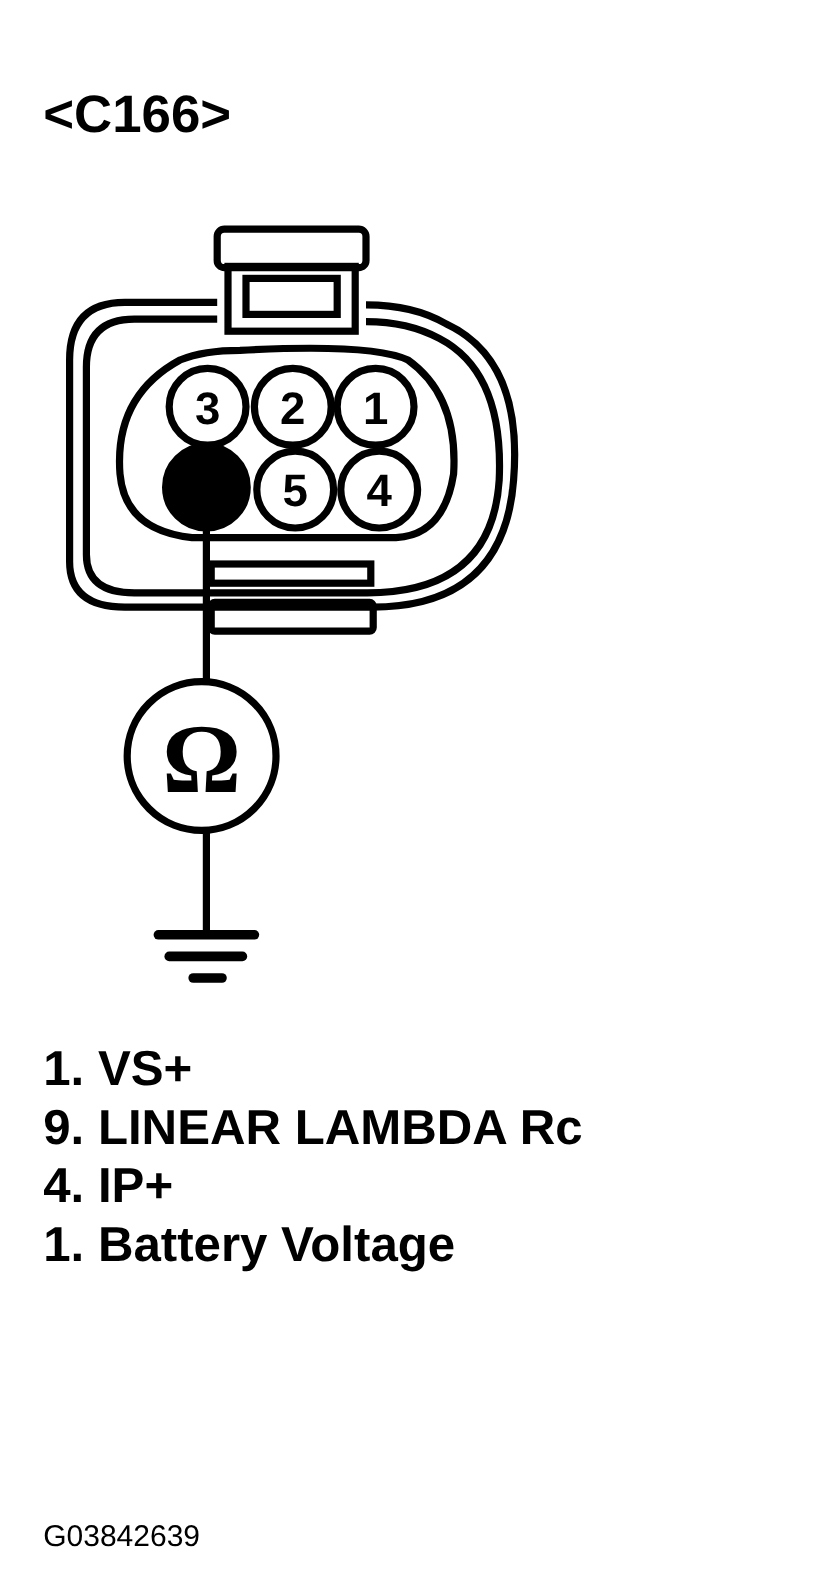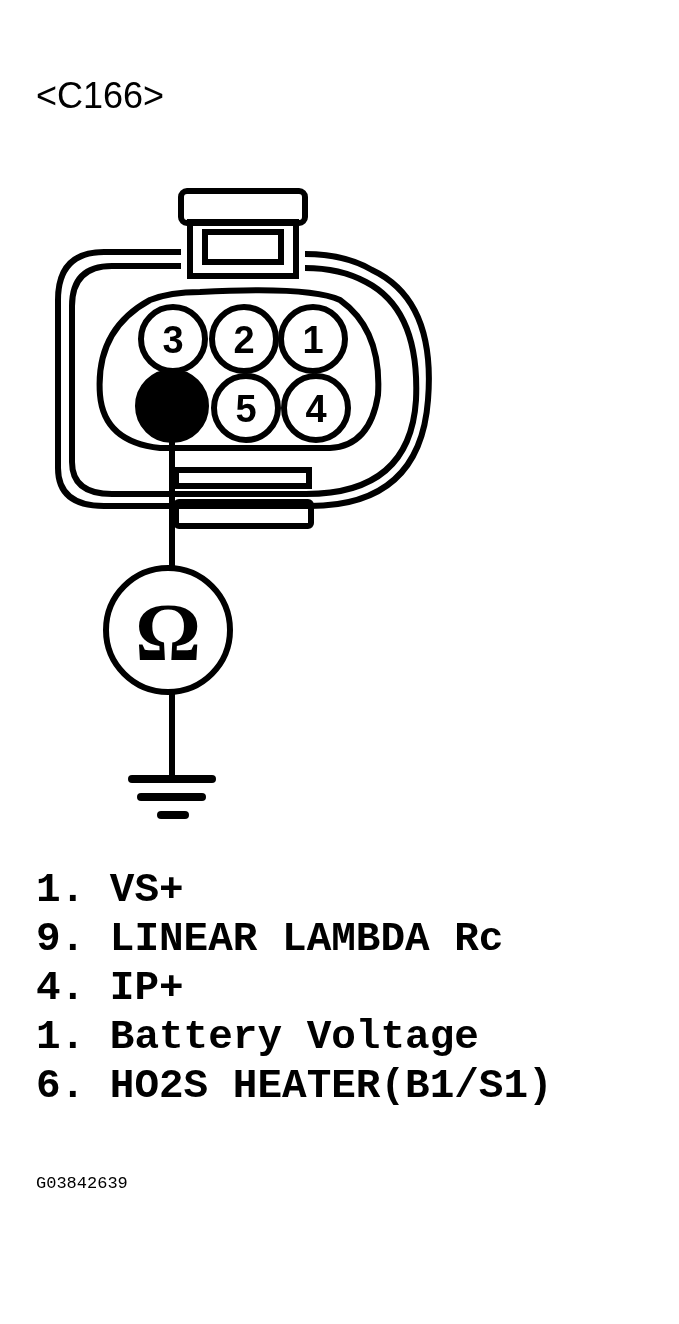--- a/index.html
+++ b/index.html
@@ -1,31 +1,31 @@
 <!DOCTYPE html>
 <html><head>
   <meta charset="utf-8">
   <style>
     html, body { margin: 0; padding: 0; background: #ffffff; }
     body { width: 679px; height: 1324px; position: relative; overflow: hidden; color: #000; }
     .title {
       position: absolute; left: 36px; top: 74px;
-      font-family: "Liberation Sans", sans-serif; font-weight: normal;
-      font-size: 36px; line-height: 44px; letter-spacing: 0px;
+      font-family: "Liberation Sans", sans-serif; font-weight: bold;
+      font-size: 44px; line-height: 44px; letter-spacing: 0px;
     }
     svg.diagram { position: absolute; left: 0; top: 0; }
     .legend {
       position: absolute; left: 36px; top: 866px; margin: 0; padding: 0; list-style: none;
-      font-family: Liberation Mono, monospace; font-weight: bold;
+      font-family: Liberation Sans, sans-serif; font-weight: bold;
       font-size: 41px; line-height: 49px;
     }
     .legend li { white-space: nowrap; }
     .code {
-      position: absolute; left: 36px; top: 1172px;
-      font-family: Liberation Mono, monospace; font-size: 17px; line-height: 24px;
+      position: absolute; left: 36px; top: 1268px;
+      font-family: Liberation Sans, sans-serif; font-size: 25px; line-height: 24px;
     }
   </style>
 </head>
 <body>
 
 <div class="title">&lt;C166&gt;</div>
 
 <svg class="diagram" width="679" height="860" viewBox="0 0 679 860">
   <g fill="none" stroke="#000" stroke-width="6">
 
@@ -77,16 +77,15 @@
     <line x1="141" y1="797" x2="202" y2="797" stroke-width="8"></line>
     <line x1="161" y1="815" x2="185" y2="815" stroke-width="8"></line>
   </g>
 </svg>
 
 <ul class="legend">
   <li>1. VS+</li>
   <li>9. LINEAR LAMBDA Rc</li>
   <li>4. IP+</li>
   <li>1. Battery Voltage</li>
-  <li>6. HO2S HEATER(B1/S1)</li>
 </ul>
 
 <div class="code">G03842639</div>
 
 </body></html>

